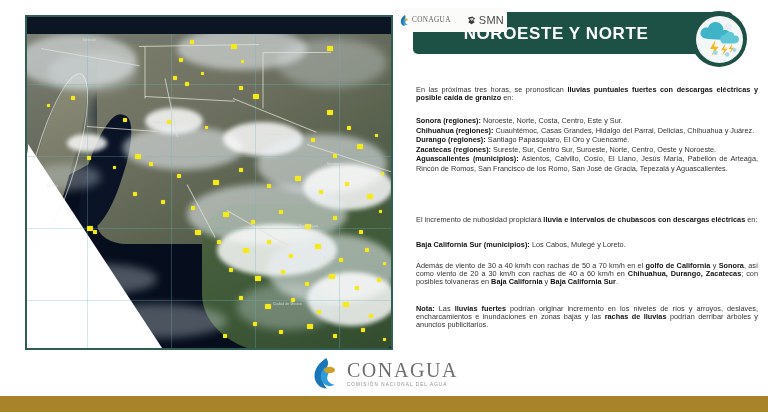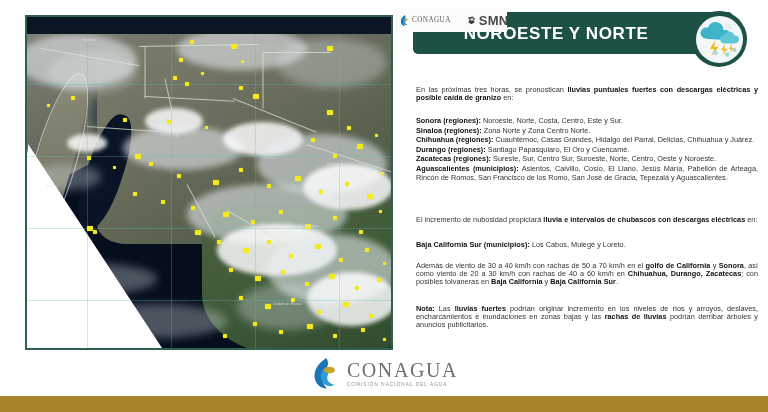--- a/index.html
+++ b/index.html
@@ -196,21 +196,21 @@
   }
   #logo-conagua-top .wordmark {
     font-size: 7.2px; letter-spacing: .4px; color: #5d5d5d;
     font-family: "Liberation Serif", serif;
   }
   .logo-divider {
     width: 1px; height: 14px; background: #c9c9c4; margin: 0 5px;
   }
   #logo-smn-top { display: flex; align-items: center; gap: 2px; }
   #logo-smn-top .wordmark {
-    font-size: 13px; font-weight: bold; letter-spacing: .3px; color: #4a4a4a;
+    font-size: 11px; font-weight: normal; letter-spacing: .3px; color: #4a4a4a;
   }
   .eagle-mark {
     width: 11px; height: 13px;
     display: inline-block;
   }
 
   
   #content {
     position: absolute;
     left: 405px; top: 0;
@@ -526,25 +526,20 @@
       <span>En las próximas tres horas, se pronostican </span><b>lluvias puntuales fuertes con descargas eléctricas y posible caída de granizo</b><span> en:</span>
     </div>
 
     <div class="regions" style="top:116px;">
       <div>
         <span class="state">Sonora</span>
         <span class="state">(regiones)</span><span class="state">:</span>
         <span>Noroeste, Norte, Costa, Centro, Este y Sur.</span>
       </div>
       <div>
-        <span class="state">Sinaloa</span>
-        <span class="state">(regiones)</span><span class="state">:</span>
-        <span>Zona Norte y Zona Centro Norte.</span>
-      </div>
-      <div>
         <span class="state">Chihuahua</span>
         <span class="state">(regiones)</span><span class="state">:</span>
         <span>Cuauhtémoc, Casas Grandes, Hidalgo del Parral, Delicias, Chihuahua y Juárez.</span>
       </div>
       <div>
         <span class="state">Durango</span>
         <span class="state">(regiones)</span><span class="state">:</span>
         <span>Santiago Papasquiaro, El Oro y Cuencamé.</span>
       </div>
       <div>

